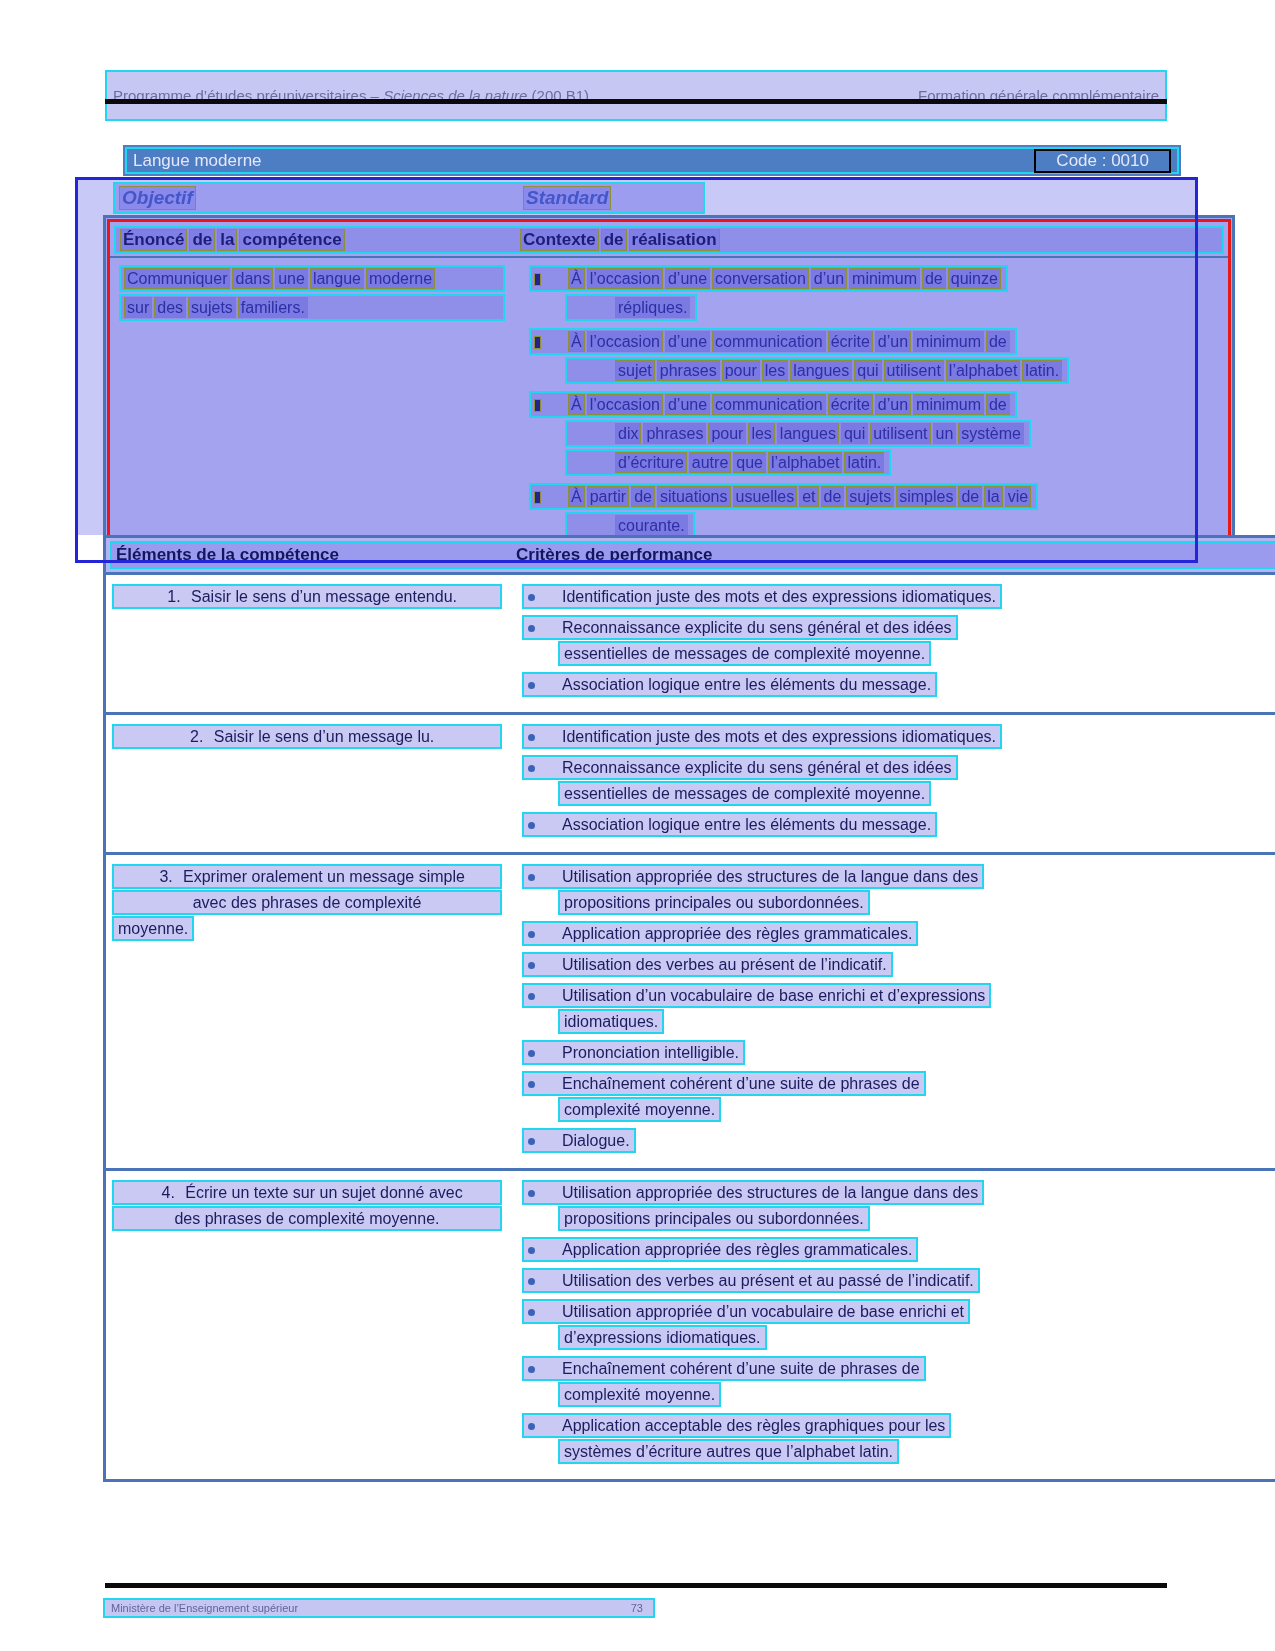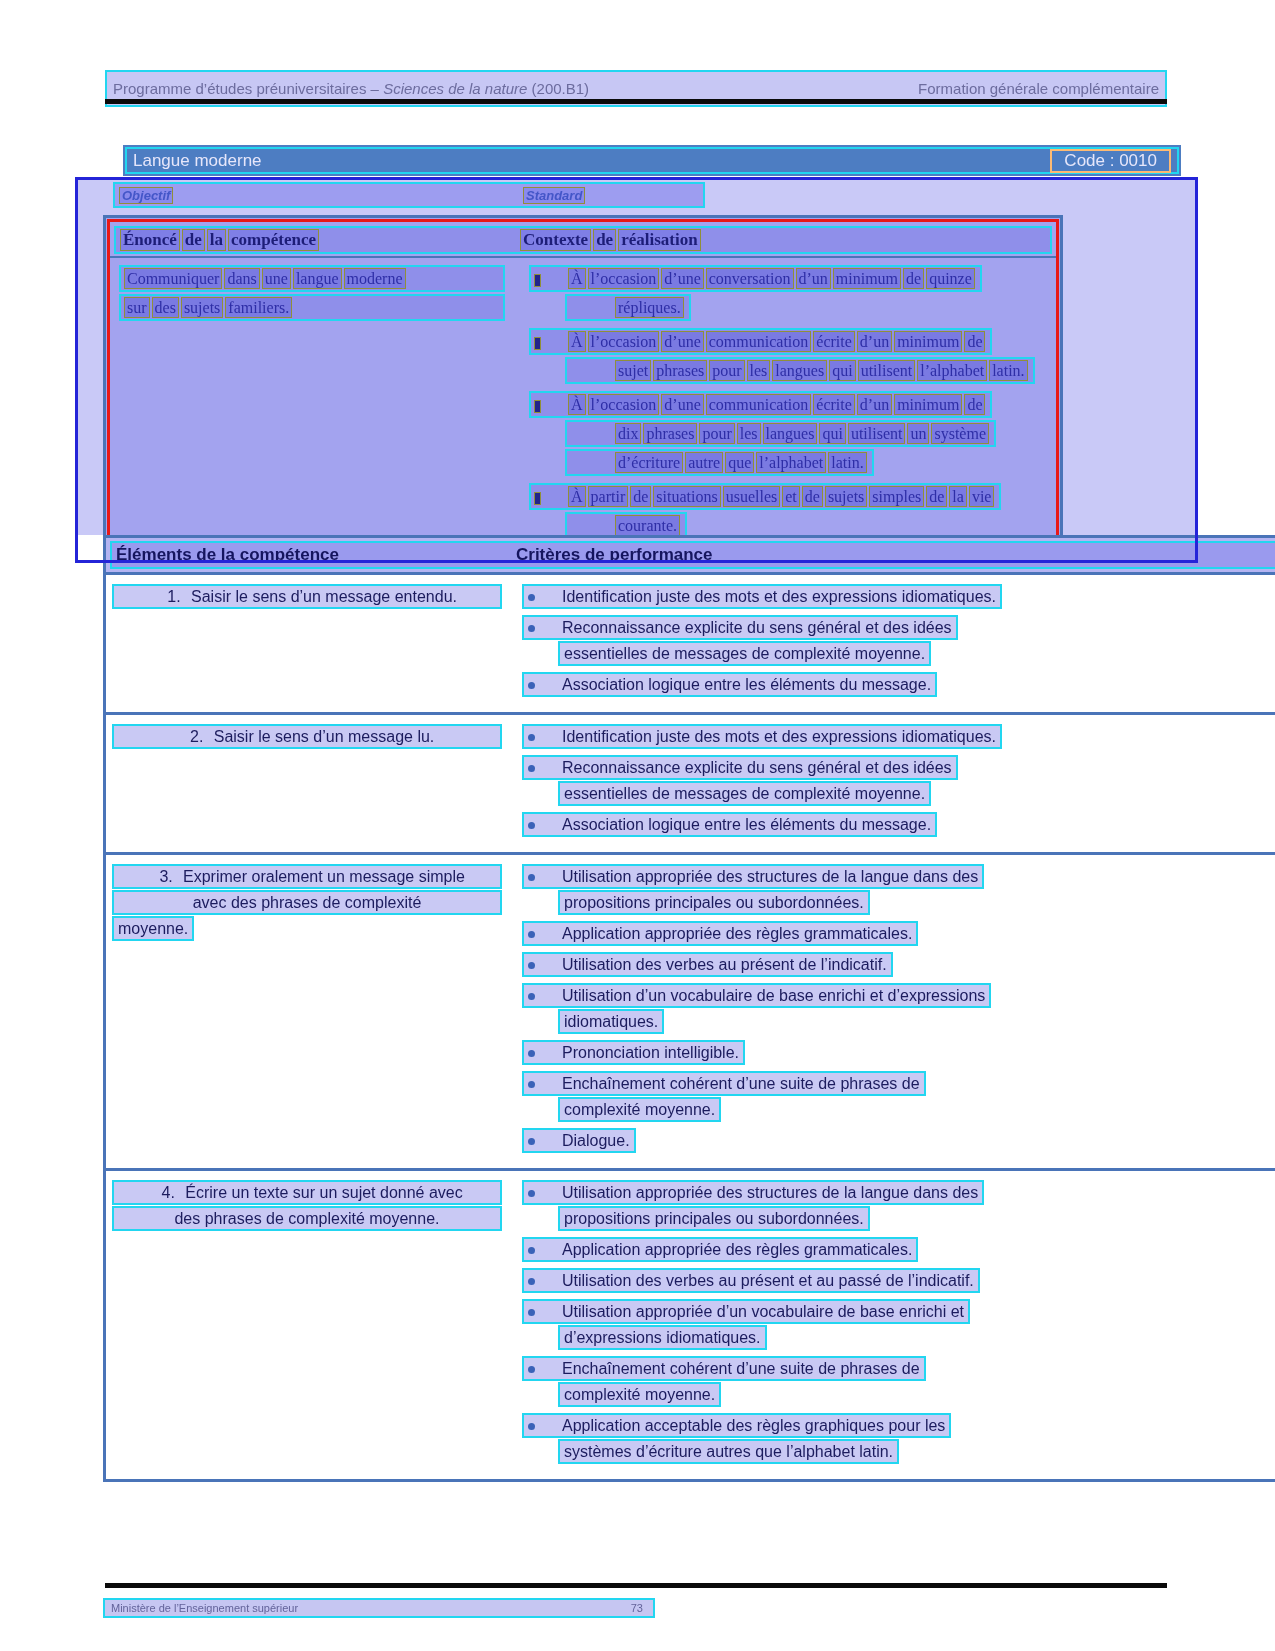--- a/index.html
+++ b/index.html
@@ -2,55 +2,55 @@
 <html><head>
 <meta charset="utf-8">
 <style>
   html,body{margin:0;padding:0;background:#ffffff;}
   .page{position:relative;width:1275px;height:1651px;background:#ffffff;overflow:hidden;
         font-family:"Liberation Sans",sans-serif;}
 
   
   .phead{position:absolute;left:105px;top:70px;width:1062px;}
   .phead-box{display:flex;justify-content:space-between;align-items:center;
-             border:2px solid #22d6f0;background:#c7c7f4;padding:8px 6px;
+             border:2px solid #22d6f0;background:#c7c7f4;padding:15px 6px;
              font-size:15px;color:#6c6c9e;}
   .phead-box i{font-style:italic;}
   .rule{position:absolute;left:105px;width:1062px;height:5px;background:#0a0a0a;}
   .top-rule{top:99px;}
   .bottom-rule{top:1583px;}
   .pfoot{position:absolute;left:103px;top:1598px;width:552px;}
   .pfoot-box{display:flex;justify-content:space-between;align-items:center;
              border:2px solid #22d6f0;background:#c6c6f2;padding:2px 10px 2px 6px;
              font-size:11px;color:#63639a;}
 
   
   .titlebar{position:absolute;left:123px;top:145px;width:1058px;height:31px;
             background:#4d7dc2;display:flex;align-items:stretch;}
   .titlebar-box{flex:1;margin:2px;border:2px solid #22d6f0;display:flex;
                 justify-content:space-between;align-items:center;padding:0 6px;
                 color:#e6e6fa;font-size:17px;}
-  .tb-code{border:2px solid #fdba74;padding:0 12px;}
+  .tb-code{border:2px solid #000000;padding:0 20px;}
 
   
   .blue-slab{position:absolute;left:75px;top:177px;width:1123px;height:358px;
              background:#c9c9f7;z-index:1;}
   .blue-frame{position:absolute;left:75px;top:177px;width:1117px;height:380px;
               border:3px solid #2424d8;z-index:40;pointer-events:none;background:transparent;}
 
   
   .obj-row{position:absolute;left:113px;top:182px;width:592px;z-index:6;}
   .obj-box{border:2px solid #22d6f0;background:#9d9df0;display:grid;
            grid-template-columns:404px auto;padding:2px 4px;}
-  .obj-box .w{font-style:italic;font-weight:bold;color:#4456c8;font-size:13px;
+  .obj-box .w{font-style:italic;font-weight:bold;color:#4456c8;font-size:19px;
               background:#8a8aec;}
 
   
   .slate{border:3px solid #4a74b8;box-sizing:border-box;}
-  .slate1{position:absolute;left:103px;top:215px;width:960px;z-index:10;background:#a3a3ef;font-family:Liberation Serif, serif;}
+  .slate1{position:absolute;left:103px;top:215px;width:1132px;z-index:10;background:#a3a3ef;}
   .redbox{border:3px solid #e81818;margin:1px;min-height:298px;padding-bottom:10px;}
   .uhead{margin:4px 4px 0 4px;border:2px solid #22d6f0;background:#8f8fea;display:grid;
          grid-template-columns:400px 1fr;padding:1px 4px;font-weight:bold;font-size:17px;
          color:#1d1d78;}
   .uhead .w{color:#1d1d78;background:#7f7fe6;}
   .udivider{height:0;border-top:2px solid #4a74b8;margin:2px 0 7px 0;}
   .ubody{display:grid;grid-template-columns:410px 1fr;padding:0 6px 0 9px;}
 
   .w{display:inline-block;background:#7a7ae2;border:1px solid #8f8f3a;
      padding:0 2px;margin-right:2px;color:#2e2ea6;}

